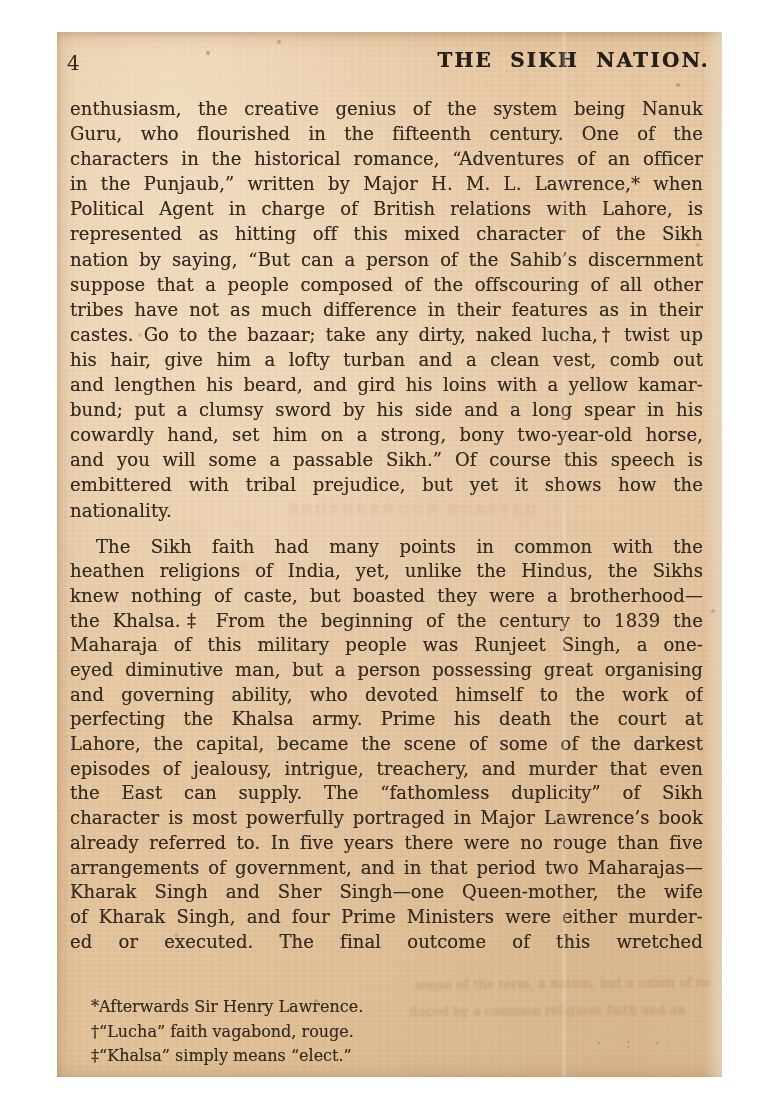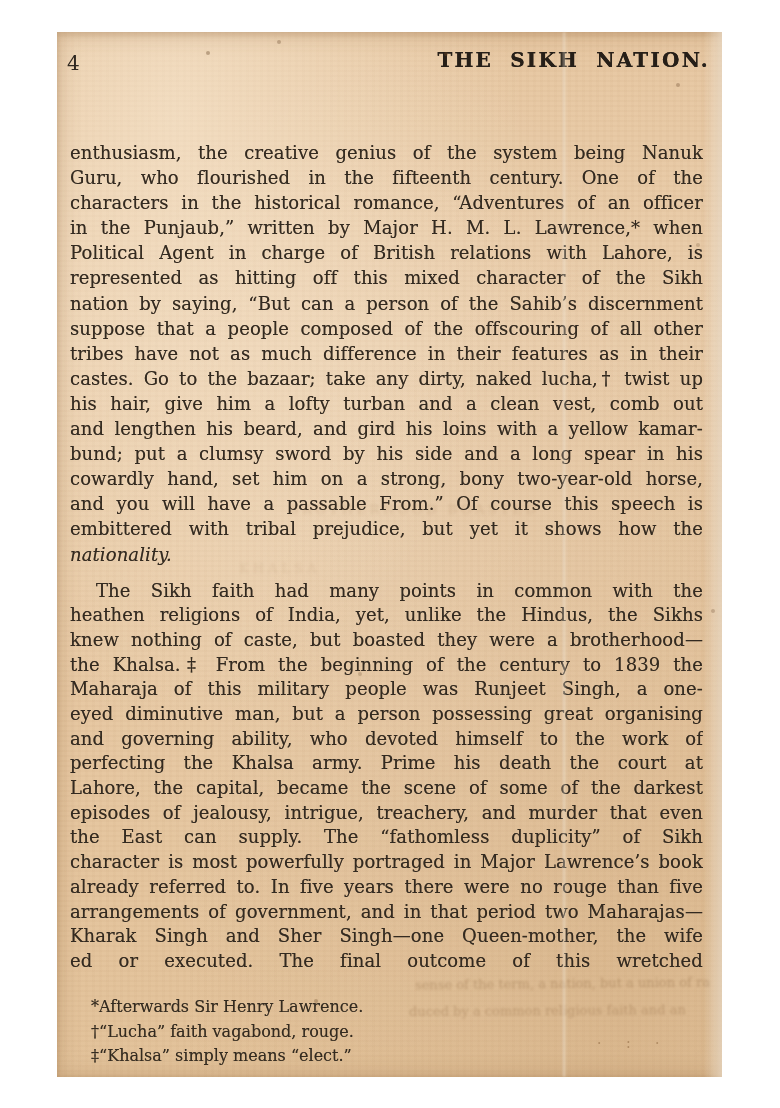--- a/index.html
+++ b/index.html
@@ -23,29 +23,29 @@
   .pagenum{
     position:absolute;left:10px;top:3px;font-size:20px;color:#2f2820;
   }
   .title{
     display:block;text-align:right;transform:translateX(-12px);
     font-weight:bold;font-size:20px;letter-spacing:2.2px;word-spacing:8px;
     color:#261f18;text-shadow:0 0 .4px #261f18;
   }
   .body{
     position:absolute;left:13px;top:64px;width:633px;
-    color:#332a20;font-size:18px;word-spacing:.6px;letter-spacing:.1px;margin-top:44px;
+    color:#332a20;font-size:18px;word-spacing:.6px;letter-spacing:.1px;
   }
   .line{
     line-height:25.1px;height:25.1px;overflow:hidden;
     text-align:justify;text-align-last:justify;
     text-shadow:0 0 .5px rgba(51,42,32,.55);
   }
   .para[data-paragraph="1"] .line{line-height:24.7px;height:24.7px;}
-  .line-last{text-align-last:left;font-style:italic;}
+  .line-last{text-align-last:left;}
   .para-indent .line:first-child{text-indent:26px;}
   .para + .para{margin-top:12px;}
   .footnotes{
     position:absolute;left:34px;top:963px;width:560px;
     font-size:16px;color:#342b20;
   }
   .fn-line{line-height:24.6px;text-shadow:0 0 .4px rgba(52,43,32,.5);}
   
   .crease-v{
     position:absolute;top:0;bottom:0;left:505px;width:4px;
@@ -101,40 +101,41 @@
         <div class="line">Political Agent in charge of British relations with Lahore, is</div>
         <div class="line">represented as hitting off this mixed character of the Sikh</div>
         <div class="line">nation by saying, “But can a person of the Sahib’s discernment</div>
         <div class="line">suppose that a people composed of the offscouring of all other</div>
         <div class="line">tribes have not as much difference in their features as in their</div>
         <div class="line">castes. Go to the bazaar; take any dirty, naked lucha,† twist up</div>
         <div class="line">his hair, give him a lofty turban and a clean vest, comb out</div>
         <div class="line">and lengthen his beard, and gird his loins with a yellow kamar-</div>
         <div class="line">bund; put a clumsy sword by his side and a long spear in his</div>
         <div class="line">cowardly hand, set him on a strong, bony two-year-old horse,</div>
-        <div class="line">and you will have a passable From.” Of course this speech is</div>
+        <div class="line">and you will some a passable Sikh.” Of course this speech is</div>
         <div class="line">embittered with tribal prejudice, but yet it shows how the</div>
         <div class="line line-last">nationality.</div>
       </div>
     <div class="para para-indent" data-paragraph="1">
         <div class="line">The Sikh faith had many points in common with the</div>
         <div class="line">heathen religions of India, yet, unlike the Hindus, the Sikhs</div>
         <div class="line">knew nothing of caste, but boasted they were a brotherhood—</div>
         <div class="line">the Khalsa.‡ From the beginning of the century to 1839 the</div>
         <div class="line">Maharaja of this military people was Runjeet Singh, a one-</div>
         <div class="line">eyed diminutive man, but a person possessing great organising</div>
         <div class="line">and governing ability, who devoted himself to the work of</div>
         <div class="line">perfecting the Khalsa army. Prime his death the court at</div>
         <div class="line">Lahore, the capital, became the scene of some of the darkest</div>
         <div class="line">episodes of jealousy, intrigue, treachery, and murder that even</div>
         <div class="line">the East can supply. The “fathomless duplicity” of Sikh</div>
         <div class="line">character is most powerfully portraged in Major Lawrence’s book</div>
         <div class="line">already referred to. In five years there were no rouge than five</div>
         <div class="line">arrangements of government, and in that period two Maharajas—</div>
         <div class="line">Kharak Singh and Sher Singh—one Queen-mother, the wife</div>
+        <div class="line">of Kharak Singh, and four Prime Ministers were either murder-</div>
         <div class="line">ed or executed. The final outcome of this wretched</div>
       </div>
   </div>
 
   <div class="footnotes">
       <div class="fn-line">*Afterwards Sir Henry Lawrence.</div>
       <div class="fn-line">†“Lucha” faith vagabond, rouge.</div>
       <div class="fn-line">‡“Khalsa” simply means “elect.”</div>
     </div>
 

